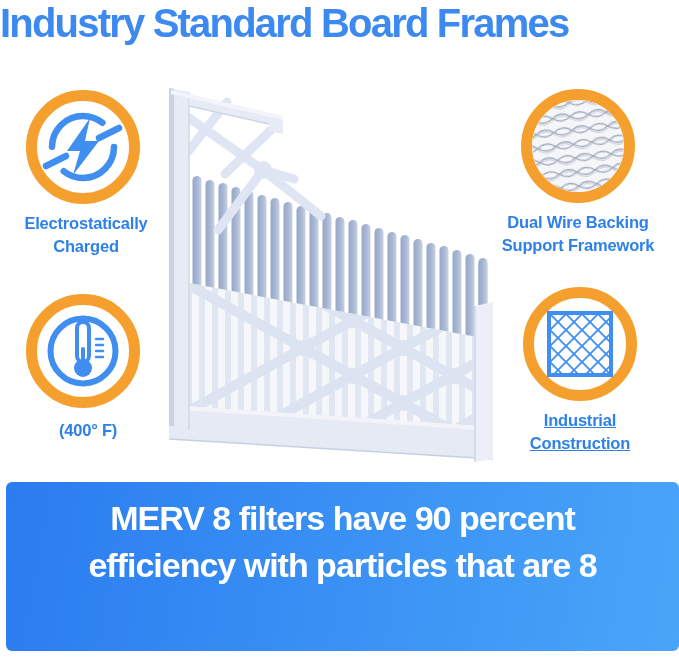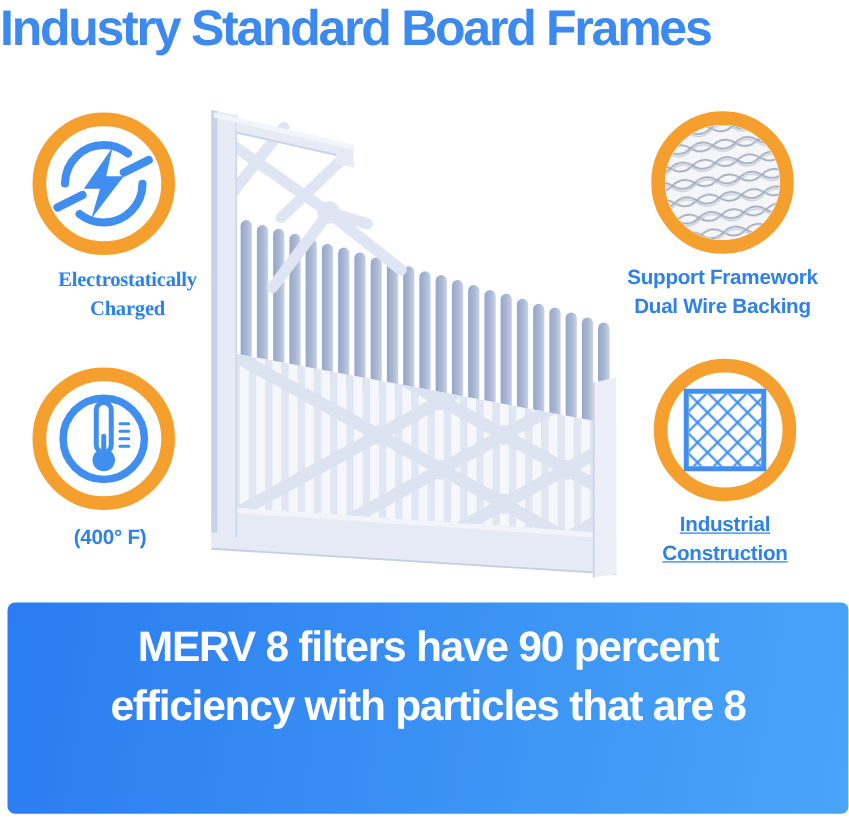--- a/index.html
+++ b/index.html
@@ -22,21 +22,21 @@
     color:var(--icon-blue,#3f8ef0);
   }
   .feature-ring svg{position:absolute;left:0;top:0;width:92px;height:92px;}
   .ring-mesh{overflow:hidden;}
   .feature-label{
     position:absolute;text-align:center;color:var(--label-blue,#2e81e8);
     font-size:16.5px;font-weight:bold;letter-spacing:-0.2px;line-height:23px;
   }
   .feature-label span{display:block;}
 
-  .f1-ring{left:26px;top:90px;}   .f1-label{left:16px;top:212px;width:172px;font-family:Liberation Serif, serif;}
+  .f1-ring{left:26px;top:90px;}   .f1-label{left:0;top:212px;width:172px;}
   .f2-ring{left:521px;top:89px;}  .f2-label{left:492px;top:211px;width:172px;}
   .f3-ring{left:26px;top:294px;}  .f3-label{left:0;top:419px;width:176px;}
   .f4-ring{left:523px;top:287px;} .f4-label{left:492px;top:409px;width:176px;text-decoration:underline;}
 
   .filter-art{position:absolute;left:163px;top:78px;width:340px;height:400px;}
 
   .banner{
     position:absolute;left:6px;top:482px;width:673px;height:169px;border-radius:6px;
     background:linear-gradient(100deg,var(--banner-gradient-start,#2b7cf0),var(--banner-gradient-end,#49a5f8));
     color:var(--banner-text,#fff);text-align:center;padding-top:13px;
@@ -80,22 +80,22 @@
             <circle cx="46" cy="46" r="46"></circle>
           </clipPath>
       </defs>
       <g clip-path="url(#meshclip)">
         <rect x="0" y="0" width="92" height="92" fill="#f5f6f9"></rect>
         <rect x="-10" y="-10" width="112" height="112" fill="url(#mesh)"></rect>
       </g>
     </svg>
   </div>
   <div class="feature-label f2-label">
+    <span>Dual Wire Backing</span>
     <span>Support Framework</span>
-    <span>Dual Wire Backing</span>
   </div>
 
   <div class="feature-ring f3-ring">
     <svg viewBox="0 0 92 92">
       <circle cx="46" cy="46" r="32.5" fill="#fff" stroke="currentColor" stroke-width="6"></circle>
       <rect x="40" y="17" width="12" height="40" rx="6" fill="#fff" stroke="currentColor" stroke-width="4"></rect>
       <rect x="44" y="42" width="4" height="18" rx="2" fill="currentColor"></rect>
       <circle cx="46" cy="63" r="9" fill="currentColor"></circle>
       <g stroke="currentColor" stroke-width="2.4" stroke-linecap="round">
         <line x1="59" y1="34" x2="66" y2="34"></line>

